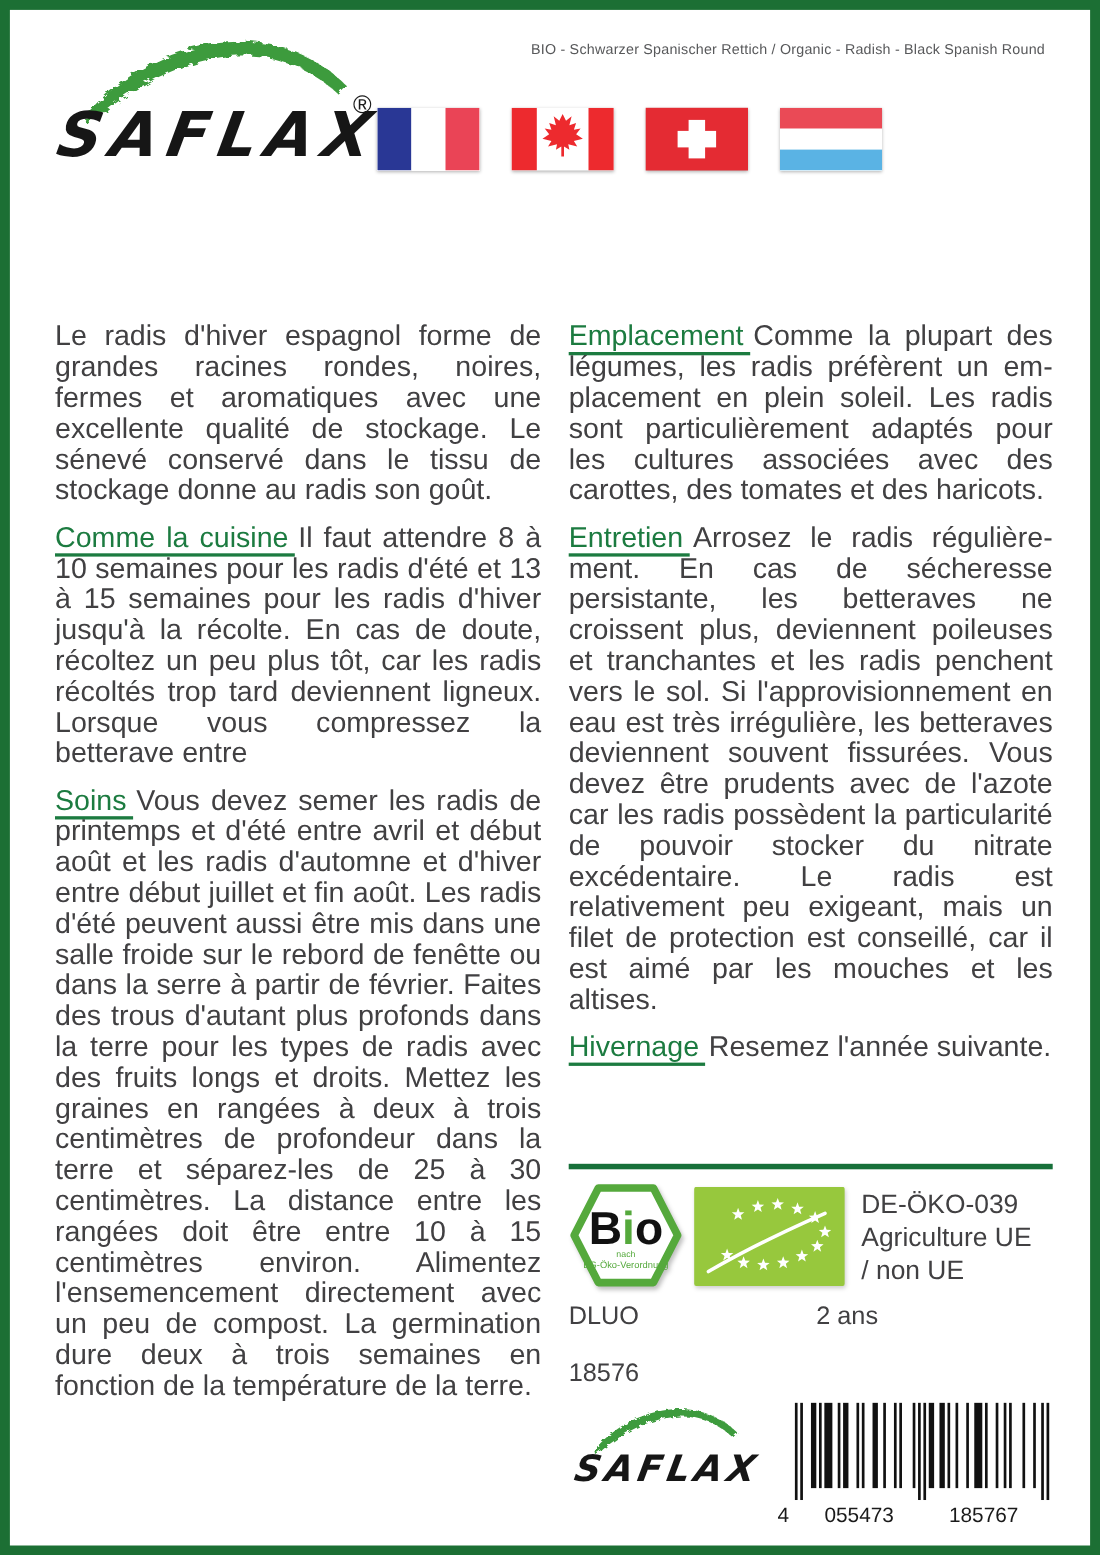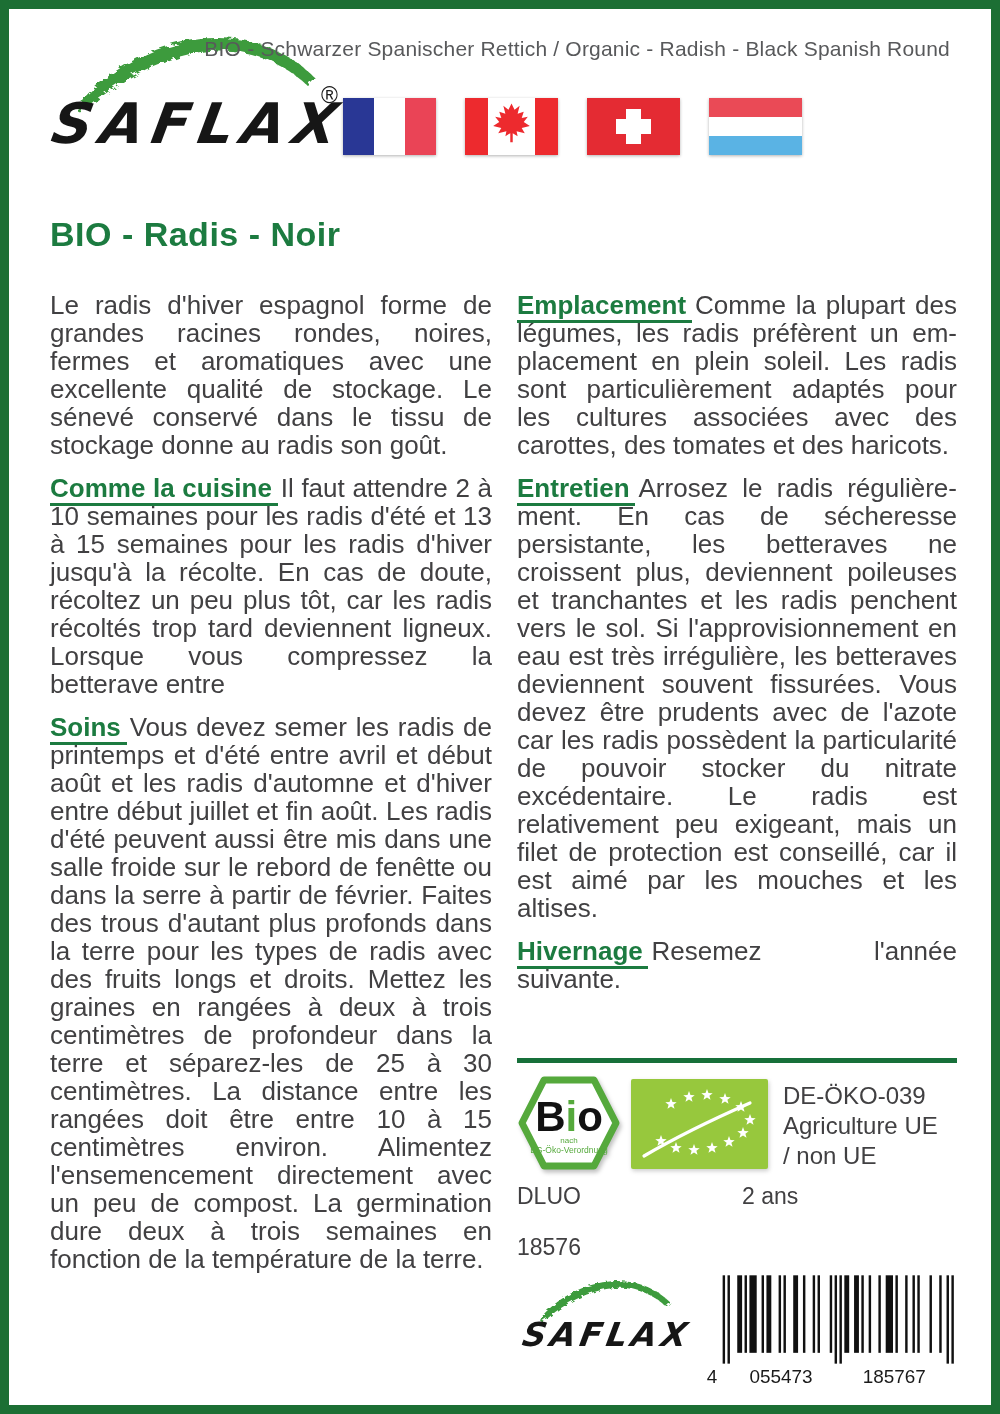--- a/index.html
+++ b/index.html
@@ -12,21 +12,21 @@
   .page{position:relative;width:1000px;height:1414px;border:9px solid var(--border);
         background:#fff;overflow:hidden;}
 
   
   .logo-block{position:absolute;left:36px;top:16px;width:310px;height:150px;}
   .logo-arc{position:absolute;left:26px;top:2px;overflow:visible;}
   .logo-reg{position:absolute;left:276px;top:57px;font-size:23px;color:#1a1a1a;}
   .logo-word{position:absolute;left:8px;top:66px;font-family:"DejaVu Sans",sans-serif;
              font-style:italic;font-weight:bold;font-size:56px;color:#161616;
              letter-spacing:8px;transform:skewX(-10deg);}
-  .subtitle{position:absolute;right:41px;top:28px;font-size:21px;color:var(--gray);
+  .subtitle{position:absolute;right:41px;top:28px;font-size:13px;color:var(--gray);
             letter-spacing:.2px;}
   .flags{position:absolute;left:334px;top:89px;display:flex;gap:29px;}
   .flag{width:93px;height:57px;position:relative;box-shadow:0 1px 3px rgba(0,0,0,.3);
         overflow:hidden;}
   .flag-fr{display:flex;}
   .flag-fr .b{width:33.3%;height:100%;background:#293795;}
   .flag-fr .w{width:33.4%;height:100%;background:#fff;}
   .flag-fr .r{width:33.3%;height:100%;background:#ea4456;}
   .flag-ca{background:#fff;}
   .flag-ca .bar{position:absolute;top:0;width:25%;height:100%;background:#ed2a2e;}
@@ -43,21 +43,21 @@
   .title{position:absolute;left:41px;top:206px;font-size:34px;font-weight:bold;
          color:var(--green);letter-spacing:.5px;}
   .species{position:absolute;right:41px;top:247px;font-size:28px;color:var(--green);}
 
   
   .col{position:absolute;top:282px;width:442px;}
   .col-left{left:41px;}
   .col-right{left:508px;width:440px;}
   .col p{font-size:26px;line-height:28px;color:var(--text);text-align:justify;
          margin-bottom:15px;}
-  .runin{color:var(--green);font-weight:bold;border-bottom:3px solid var(--green);
+  .runin{color:var(--green);font-weight:normal;border-bottom:3px solid var(--green);
          padding-right:.22em;margin-right:.12em;margin-top:41px;}
 
   
   .cert{position:absolute;left:508px;top:1049px;width:440px;}
   .cert-rule{height:5px;background:#17703a;}
   .logos-row{display:flex;align-items:flex-start;margin-top:12px;}
   .bio-seal{filter:drop-shadow(2px 3px 2px rgba(0,0,0,.25));flex:0 0 auto;}
   .eu-logo{margin-left:10px;margin-top:4px;flex:0 0 auto;
            filter:drop-shadow(1px 2px 2px rgba(0,0,0,.2));}
   .eco-code{margin-left:15px;margin-top:6px;font-size:24px;line-height:30px;color:var(--text);}
@@ -114,26 +114,25 @@
       <div class="cross-v"></div>
         <div class="cross-h"></div>
     </div>
     <div class="flag flag-lu">
       <div class="s s1"></div>
         <div class="s s2"></div>
         <div class="s s3"></div>
     </div>
   </div>
 
-  <div class="title">BIO - Radis - Noir</div>
 
   <div class="col col-left">
     <p><span>Le radis d'hiver espagnol forme de grandes racines rondes, noires, fermes et aromatiques avec une excellente qualité de stockage. Le sénevé conservé dans le tissu de stockage donne au radis son goût.</span></p>
     <p>
-      <span class="runin">Comme la cuisine</span><span>Il faut attendre 2 à 10 semaines pour les radis d'été et 13 à 15 semaines pour les radis d'hiver jusqu'à la récolte. En cas de doute, récoltez un peu plus tôt, car les radis récoltés trop tard deviennent ligneux. Lorsque vous compressez la betterave entre</span>
+      <span class="runin">Comme la cuisine</span><span>Il faut attendre 8 à 10 semaines pour les radis d'été et 13 à 15 semaines pour les radis d'hiver jusqu'à la récolte. En cas de doute, récoltez un peu plus tôt, car les radis récoltés trop tard deviennent ligneux. Lorsque vous compressez la betterave entre</span>
     </p>
     <p>
       <span class="runin">Soins</span><span>Vous devez semer les radis de printemps et d'été entre avril et début août et les radis d'automne et d'hiver entre début juillet et fin août. Les radis d'été peuvent aussi être mis dans une salle froide sur le rebord de fenêtte ou dans la serre à partir de février. Faites des trous d'autant plus profonds dans la terre pour les types de radis avec des fruits longs et droits. Mettez les graines en rangées à deux à trois centimètres de profondeur dans la terre et séparez-les de 25 à 30 centimètres. La distance entre les rangées doit être entre 10 à 15 centimètres environ. Alimentez l'ensemencement directement avec un peu de compost. La germination dure deux à trois semaines en fonction de la température de la terre.</span>
     </p>
   </div>
 
   <div class="col col-right">
     <p>
       <span class="runin">Emplacement</span><span>Comme la plupart des légumes, les radis préfèrent un em­placement en plein soleil. Les radis sont particulièrement adaptés pour les cul­tures associées avec des carottes, des tomates et des haricots.</span>
     </p>

